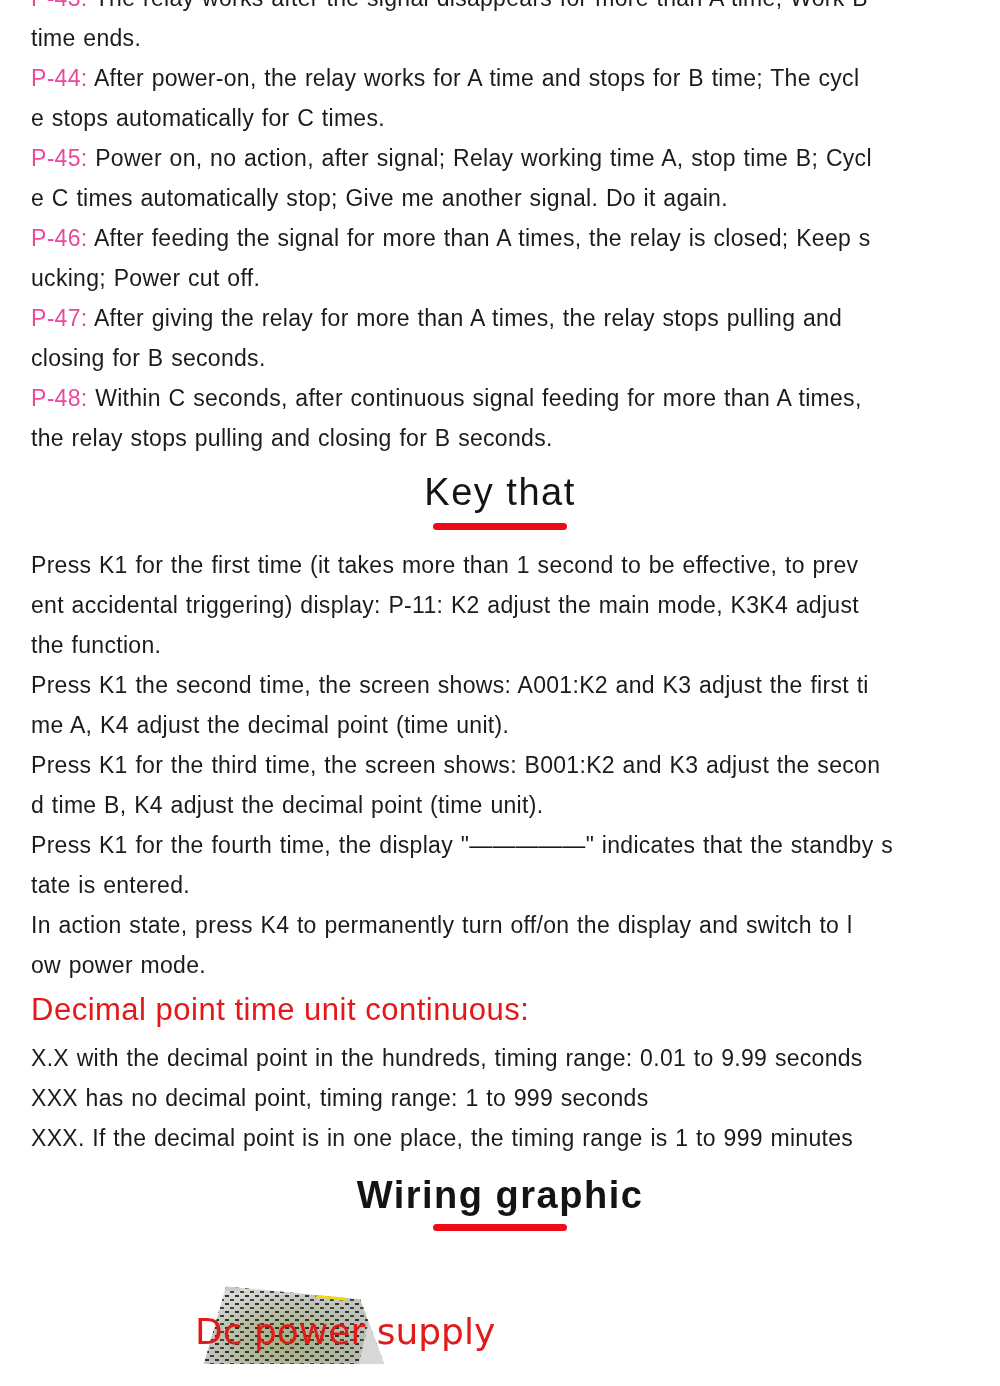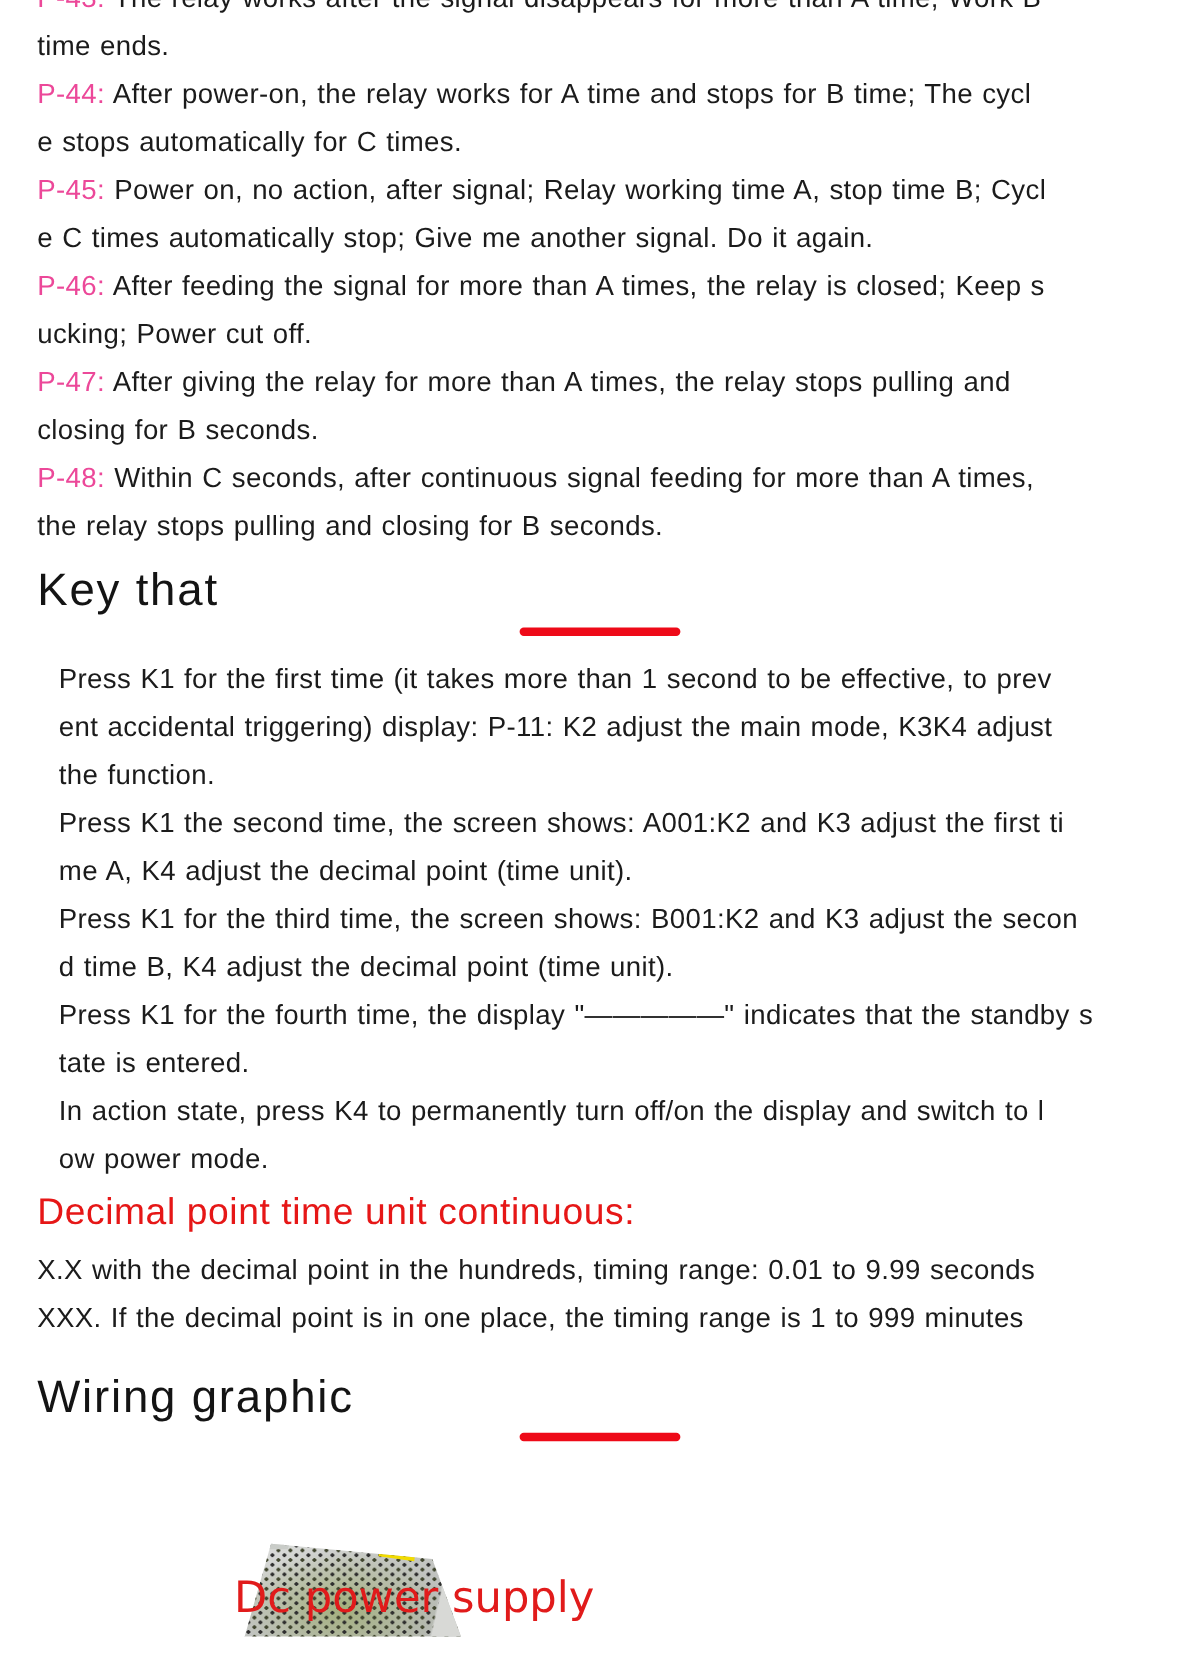--- a/index.html
+++ b/index.html
@@ -18,33 +18,33 @@
     font-size: 23px;
     line-height: 40px;
     letter-spacing: 0.3px;
     word-spacing: 1px;
     white-space: pre;
     color: #1b1b1b;
   }
   .plabel { color: #ec4899; }
 
   .modes-block { margin-top: -22px; }
-  .press-block { margin-top: 15px; margin-left: 18px; }
+  .press-block { margin-top: 15px; }
   .decimal-block { margin-top: 8px; }
 
   h2.center-title {
     margin: 10px 0 0 0;
     font-size: 38px;
     font-weight: 400;
     line-height: 48px;
-    text-align: left;
+    text-align: center;
     letter-spacing: 1.5px;
     color: #141414;
   }
-  h2.wiring-title { margin-top: 23px; }
+  h2.wiring-title { margin-top: 13px; font-weight: bold; }
 
   .red-bar {
     width: 134px; height: 7px;
     border-radius: 4px;
     background: #ee0a18;
     margin: 7px auto 0 auto;
   }
   .red-bar.second { margin-top: 5px; }
 
   h3.red-title {
@@ -133,20 +133,21 @@
       <p class="body-line">Press K1 for the fourth time, the display "—————" indicates that the standby s
 tate is entered.</p>
       <p class="body-line">In action state, press K4 to permanently turn off/on the display and switch to l
 ow power mode.</p>
     </div>
 
     <h3 class="red-title">Decimal point time unit continuous:</h3>
 
     <div class="decimal-block">
       <p class="body-line">X.X with the decimal point in the hundreds, timing range: 0.01 to 9.99 seconds</p>
+      <p class="body-line">XXX has no decimal point, timing range: 1 to 999 seconds</p>
       <p class="body-line">XXX. If the decimal point is in one place, the timing range is 1 to 999 minutes</p>
     </div>
 
     <h2 class="center-title wiring-title">Wiring graphic</h2>
     <div class="red-bar second"></div>
 
   </div>
 
   <div class="psu">
     <div class="psu-body">

